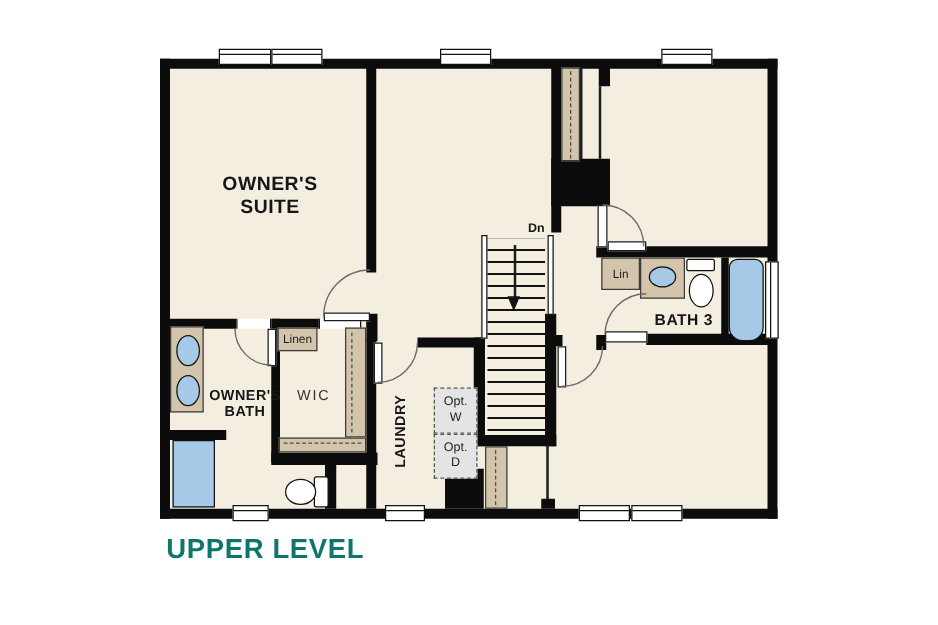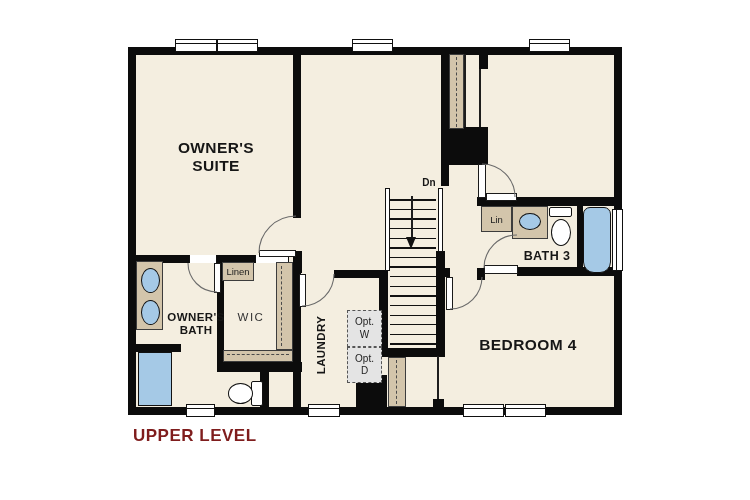--- a/index.html
+++ b/index.html
@@ -152,23 +152,22 @@
     <path d="M259,253 A37,37 0 0 1 296,216" fill="none" stroke="#6b6b6b" stroke-width="1.1"></path>
     <path d="M188,263 A29,29 0 0 0 217,292" fill="none" stroke="#6b6b6b" stroke-width="1.1"></path>
     <path d="M302,306 A32,32 0 0 0 334,274" fill="none" stroke="#6b6b6b" stroke-width="1.1"></path>
     <path d="M482,164 A33,33 0 0 1 515,197" fill="none" stroke="#6b6b6b" stroke-width="1.1"></path>
     <path d="M484,268 A33,33 0 0 1 517,235" fill="none" stroke="#6b6b6b" stroke-width="1.1"></path>
     <path d="M450,309 A32,32 0 0 0 482,277" fill="none" stroke="#6b6b6b" stroke-width="1.1"></path>
   </svg>
 
   <div class="label" style="left:216px;top:157px;font-size:15.5px">OWNER'S
 SUITE</div>
-  <div class="label" style="left:528px;top:345px;font-size:15.5px">BEDROOM 4</div>
   <div class="label" style="left:547px;top:256px;font-size:12.5px">BATH 3</div>
   <div class="label" style="left:196px;top:324px;font-size:11.5px">OWNER'S
 BATH</div>
   <div class="label" style="left:251px;top:318px;font-size:11.5px;font-weight:400;letter-spacing:1.5px;color:#333">WIC</div>
   <div class="label rot" style="left:322px;top:345px;font-size:11.5px">LAUNDRY</div>
   <div class="label" style="left:429px;top:183px;font-size:10px;font-weight:700;letter-spacing:0">Dn</div>
 
-  <div class="abs" style="left:133px;top:426px;font-size:17px;font-weight:bold;color:#7f1d1d;letter-spacing:.5px">UPPER LEVEL</div>
+  <div class="abs" style="left:133px;top:426px;font-size:22px;font-weight:bold;color:#0f766e;letter-spacing:.5px">UPPER LEVEL</div>
 
 </div>
 
 </body></html>

